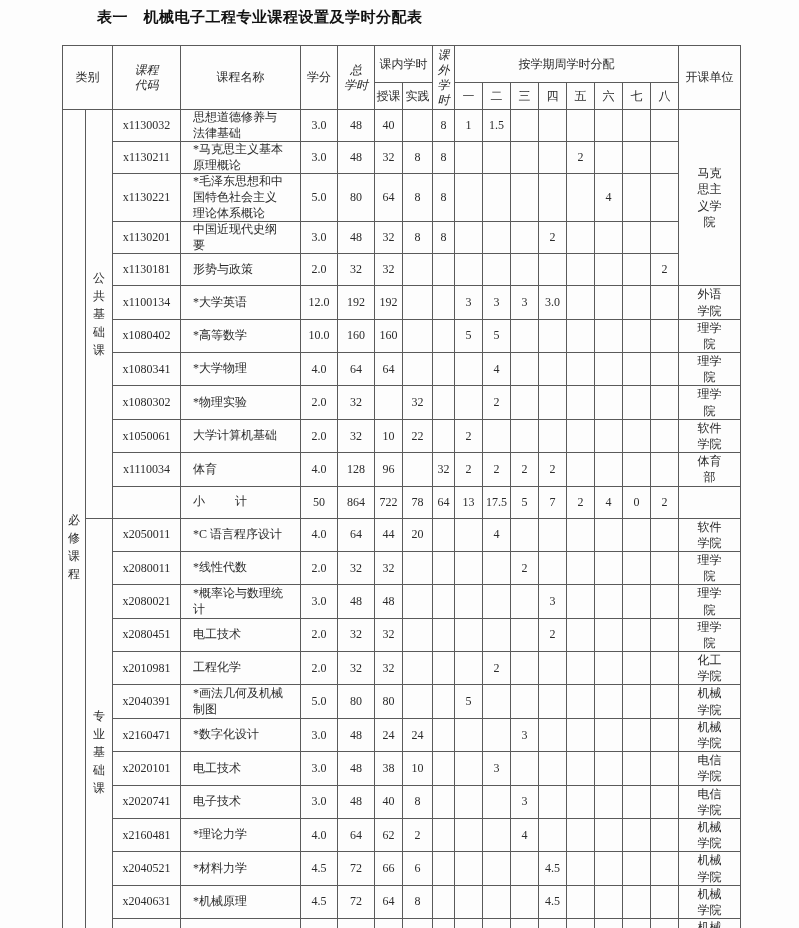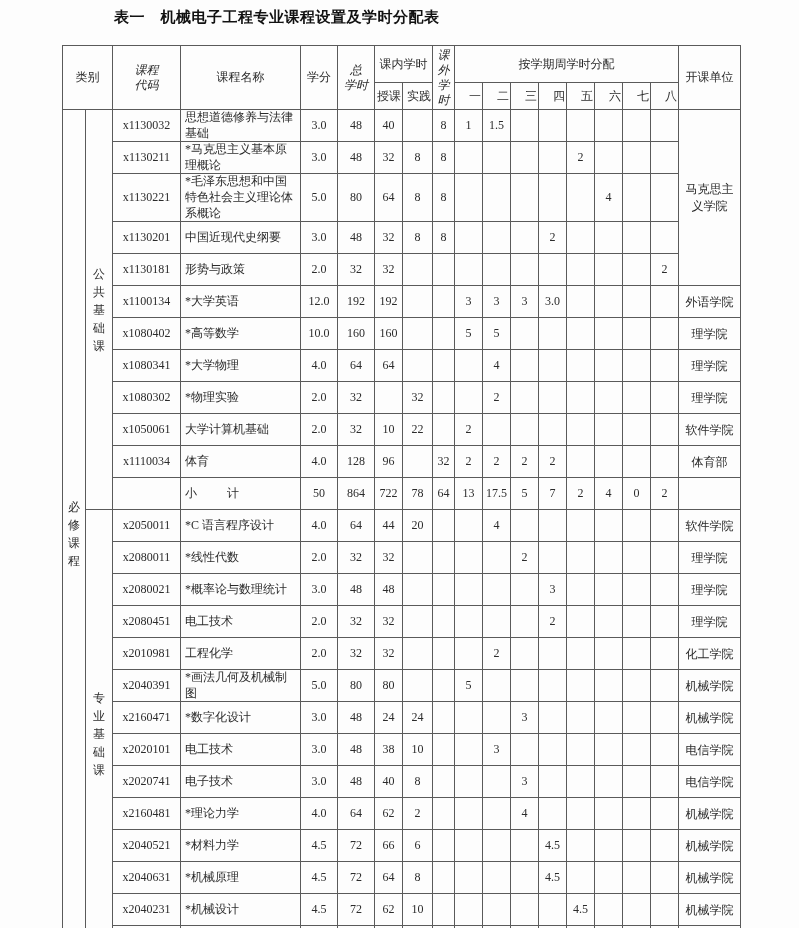--- a/index.html
+++ b/index.html
@@ -1,46 +1,46 @@
 <!DOCTYPE html>
 <html><head>
 <meta charset="utf-8">
 <style>
   html,body{margin:0;padding:0;background:#ffffff;}
   .page{
     position:relative;width:799px;height:928px;background:#fdfdfd;overflow:hidden;
     font-family:"Liberation Serif","DejaVu Serif",serif;color:#262626;
   }
   .title{
-    position:absolute;left:114px;top:8px;margin:0;
+    position:absolute;left:97px;top:8px;margin:0;
     font-size:15px;font-weight:bold;letter-spacing:0.5px;color:#111;
   }
   table.course-table{
     position:absolute;left:62px;top:45px;
     border-collapse:collapse;table-layout:fixed;
     font-size:12px;color:#2b2b2b;
   }
   .course-table th,.course-table td{
     border:1px solid #5a5a5a;
     text-align:center;vertical-align:middle;
     padding:0 1px;overflow:hidden;
     font-weight:normal;
   }
   thead tr.h1 th{height:36px;}
-  thead tr.h2 th{height:26px;text-align:right;}
+  thead tr.h2 th{height:26px;}
   tbody td{height:31px;}
   tbody tr.tall td{height:45px;margin-left:20px;}
   .pre{white-space:pre-line;line-height:1.25;font-style:italic;}
-  td.name{text-align:left;padding:0 4px;line-height:1.3;}
+  td.name{text-align:left;padding:0 12px;line-height:1.3;}
   td.name.center{letter-spacing:2px;}
   td.vert{
     word-break:break-all;line-height:1.5;padding:0 5px;
     vertical-align:middle;
   }
-  td.unit{word-break:break-all;line-height:1.35;padding:0 5px;}
+  td.unit{word-break:break-all;line-height:1.35;padding:0 15px;}
   td.num{font-size:12px;}
 </style>
 </head>
 <body>
 
 <div class="page">
   <h1 class="title">表一　机械电子工程专业课程设置及学时分配表</h1>
 
   <table class="course-table">
     <colgroup>

